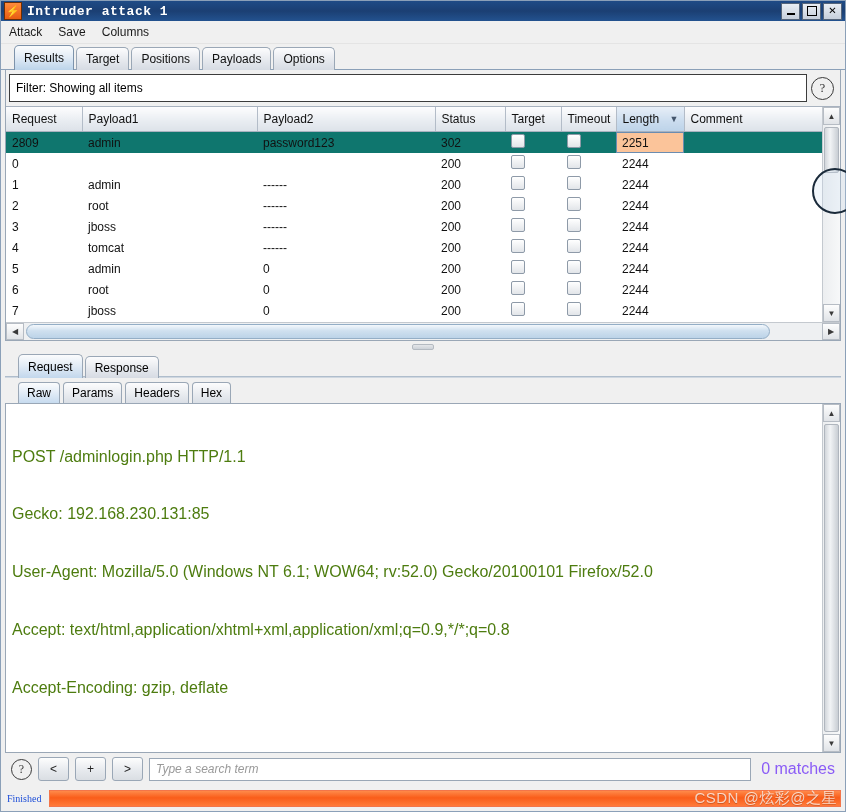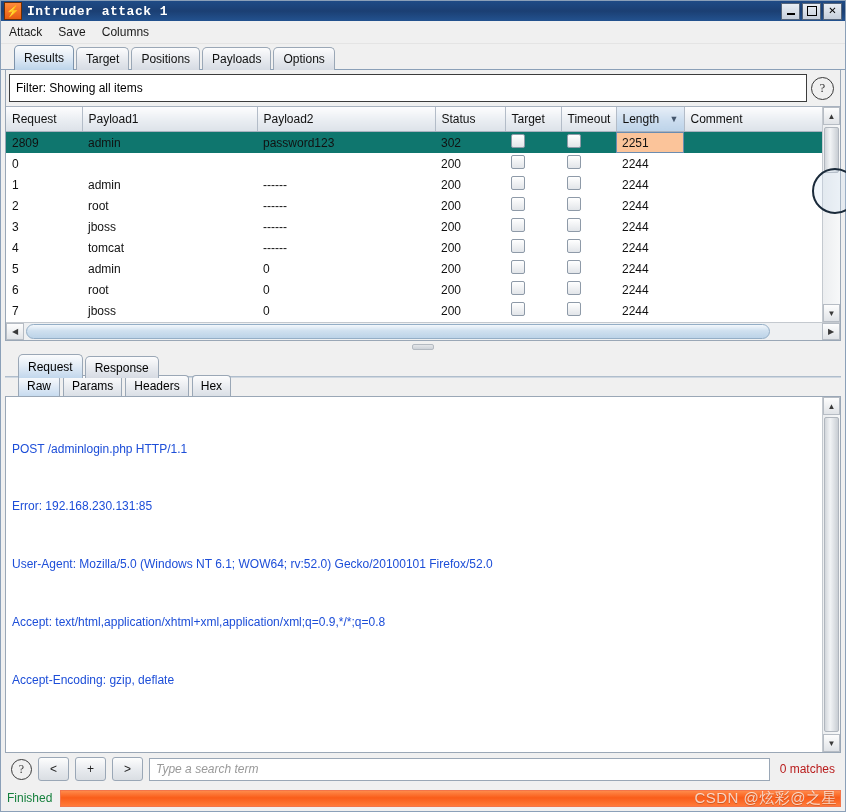--- a/index.html
+++ b/index.html
@@ -305,21 +305,21 @@
     border: 1px solid #9aa7b6; border-bottom: none;
     border-radius: 5px 5px 0 0;
     display: flex; align-items: center;
     font-size: 12px; margin-right: 2px; z-index: 1;
   }
   .subtab.active {
     background: linear-gradient(to bottom, #fbfcfd 0%, #e3ecf6 45%, #c2d7ec 100%);
     z-index: 3; height: 23px;
   }
   .viewtabstrip {
-    height: 18px;
+    height: 25px;
     display: flex; align-items: flex-end;
     padding-left: 13px;
     background: #f0f0f0;
     flex: none;
     position: relative;
   }
   .viewtab {
     height: 20px; padding: 0 8px;
     background: linear-gradient(to bottom, #fcfcfd 0%, #e9ecf0 55%, #dadfe6 100%);
     border: 1px solid #9aa7b6;
@@ -337,23 +337,23 @@
     background: #ffffff;
     border: 1px solid #9aa7b6;
     display: flex;
     min-height: 0;
     position: relative;
   }
   .raw-text {
     flex: 1;
     padding: 4px 0 4px 6px;
     font-family: "Liberation Sans", sans-serif;
-    font-size: 12px;
+    font-size: 16px;
     line-height: 19.3px;
-    color: #1d4ed8;
+    color: #4d7c0f;
     overflow: hidden;
     white-space: pre;
   }
 
   
   .searchbar {
     height: 32px;
     display: flex; align-items: center;
     padding: 0 6px 0 6px;
     gap: 6px;
@@ -382,33 +382,33 @@
   .sb-input {
     flex: 1; height: 21px;
     background: #ffffff;
     border: 1px solid #9aa7b6;
     display: flex; align-items: center;
     padding-left: 6px;
     font-size: 12px;
     font-style: italic;
     color: #999999;
   }
-  .sb-matches { font-size: 12px; color: #b91c1c; white-space: nowrap; padding-left: 4px; }
+  .sb-matches { font-size: 16px; color: #8b5cf6; white-space: nowrap; padding-left: 4px; }
 
   
   .statusbar {
     height: 26px;
     display: flex; align-items: center;
     gap: 8px;
     padding: 0 4px 0 6px;
     background: #f0f0f0;
     flex: none;
     position: relative;
   }
-  .status-label { font-size: 12px; color: #15803d; white-space: nowrap; }
+  .status-label { font-size: 10px; color: #1d4ed8; white-space: nowrap; font-family: Liberation Serif, serif; }
   .progress-outer {
     flex: 1;
     height: 15px;
     background: #ffd9c6;
     border: 1px solid #f3754a;
     position: relative;
     overflow: hidden;
   }
   .progress-fill {
     position: absolute; top: 0; left: 0; bottom: 0;
@@ -635,21 +635,21 @@
     <div class="viewtabstrip">
       <div class="viewtab active">Raw</div>
       <div class="viewtab">Params</div>
       <div class="viewtab">Headers</div>
       <div class="viewtab">Hex</div>
     </div>
 
     <div class="raw-area">
       <div class="raw-text">
         <div><span>POST /adminlogin.php HTTP/1.1</span></div>
-        <div><span>Error: 192.168.230.131:85</span></div>
+        <div><span>Gecko: 192.168.230.131:85</span></div>
         <div><span>User-Agent: Mozilla/5.0 (Windows NT 6.1; WOW64; rv:52.0) Gecko/20100101 Firefox/52.0</span></div>
         <div><span>Accept: text/html,application/xhtml+xml,application/xml;q=0.9,*/*;q=0.8</span></div>
         <div><span>Accept-Encoding: gzip, deflate</span></div>
         
         
         
         
         
         
         

